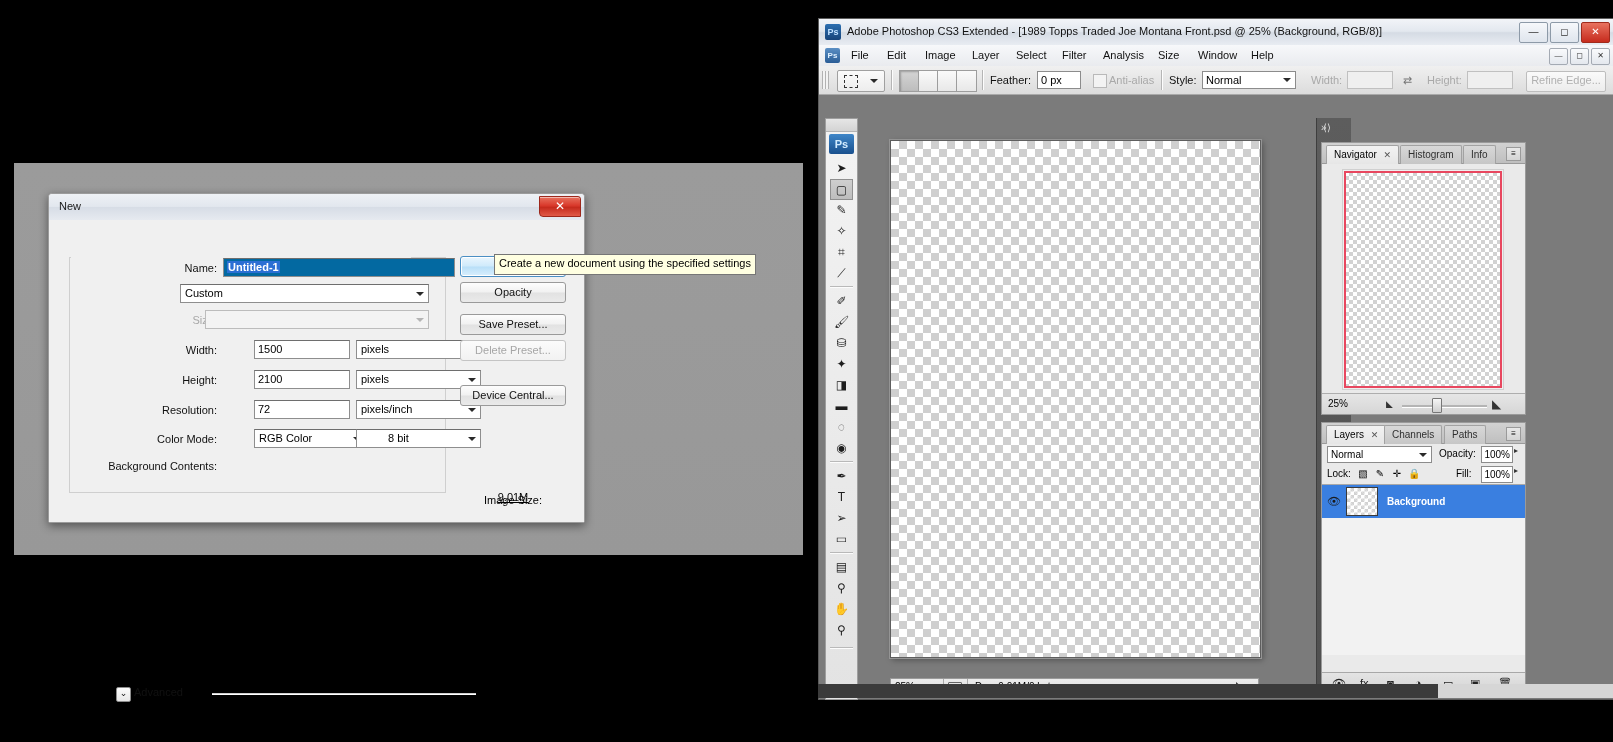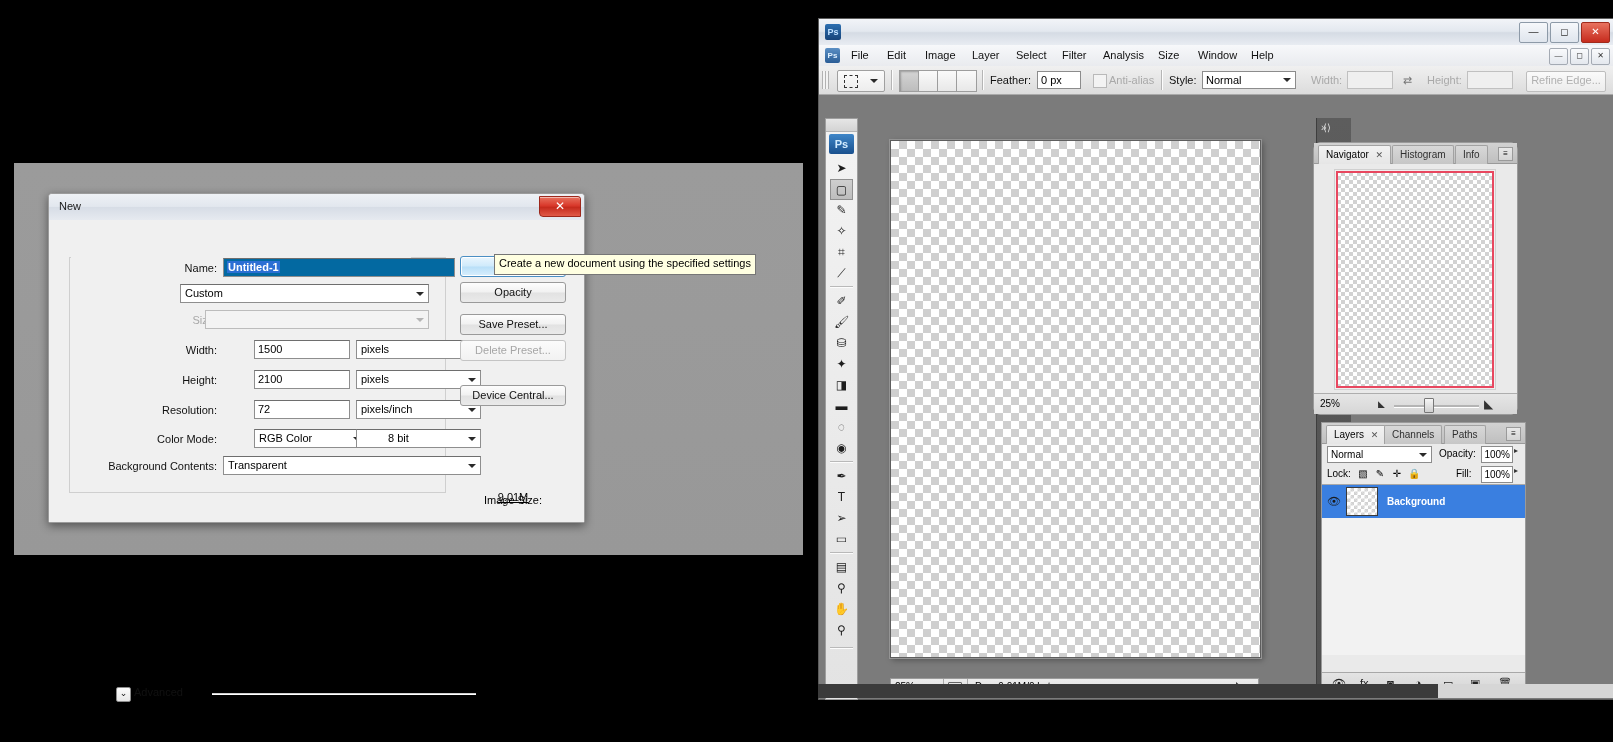--- a/index.html
+++ b/index.html
@@ -184,21 +184,21 @@
   .ptab{position:absolute;top:2px;height:18px;font-size:10px;line-height:17px;
     padding:0 7px;border:1px solid #a2a2a2;border-bottom:none;border-radius:2px 2px 0 0;
     background:linear-gradient(180deg,#d8d8d8,#c6c6c6);color:#303030;cursor:pointer;}
   .ptab.active{background:linear-gradient(180deg,#f2f2f2,#e6e6e6);color:#000;}
   .ptab .x{margin-left:4px;color:#555;font-size:9px;}
   .pmenu{position:absolute;right:4px;top:4px;width:13px;height:12px;
     background:linear-gradient(180deg,#e8e8e8,#d4d4d4);border:1px solid #9a9a9a;
     font-size:8px;text-align:center;line-height:11px;cursor:pointer;}
 
   
-  #nav-panel{left:0;top:24px;width:203px;height:271px;border-radius:8px;}
+  #nav-panel{left:8px;top:24px;width:203px;height:271px;}
   #nav-thumb{position:absolute;left:20px;top:26px;width:160px;height:219px;
     border:1px solid #d0d0d0;background:#efefef;}
   #nav-checker{position:absolute;left:2px;top:2px;width:156px;height:215px;
     background-image:
       linear-gradient(45deg,#d2d2d2 25%,transparent 25%,transparent 75%,#d2d2d2 75%),
       linear-gradient(45deg,#d2d2d2 25%,transparent 25%,transparent 75%,#d2d2d2 75%);
     background-size:8px 8px;background-position:0 0,4px 4px;background-color:#fff;}
   #nav-view-rect{position:absolute;left:1px;top:1px;width:158px;height:217px;
     border:2px solid #e8475f;box-sizing:border-box;}
   #nav-foot{position:absolute;left:0;bottom:0;width:100%;height:20px;
@@ -309,24 +309,20 @@
     <div class="combo" style="left:205px;top:209px;width:112px;">
       <span>RGB Color</span>
       <span class="arrow"></span>
     </div>
     <div class="combo" style="left:307px;top:209px;width:125px;padding-left:31px;">
       <span>8 bit</span>
       <span class="arrow"></span>
     </div>
 
     <div class="lbl" style="left:20px;top:236px;width:148px;">Background Contents:</div>
-    <div class="combo" style="left:174px;top:236px;width:258px;">
-      <span>Transparent</span>
-      <span class="arrow"></span>
-    </div>
 
     <div id="adv">
       <div id="adv-tog">⌄</div>
       <span>Advanced</span>
     </div>
     <div id="adv-line"></div>
 
     <div class="btn primary" style="left:411px;top:36px;width:106px;">OK</div>
     <div class="btn" style="left:411px;top:62px;width:106px;">Opacity</div>
     <div class="btn" style="left:411px;top:94px;width:106px;">Save Preset...</div>
@@ -337,20 +333,21 @@
     <div style="position:absolute;left:411px;top:271px;width:106px;text-align:center;font-size:11px;text-decoration:underline;">9.01M</div>
   </div>
 </div>
 
 <div id="tooltip">Create a new document using the specified settings</div>
 
 <div class="abs" id="ps-win">
 
   <div id="ps-title">
     <div id="ps-logo">Ps</div>
+    <div id="ps-title-text">Adobe Photoshop CS3 Extended - [1989 Topps Traded Joe Montana Front.psd @ 25% (Background, RGB/8)]</div>
     <div class="wbtns">
       <div class="wbtn">—</div>
       <div class="wbtn">◻</div>
       <div class="wbtn close">✕</div>
     </div>
   </div>
 
   <div id="ps-menubar">
     <div id="mb-icon">Ps</div>
     <div class="mi" style="left:26px;">File</div>

